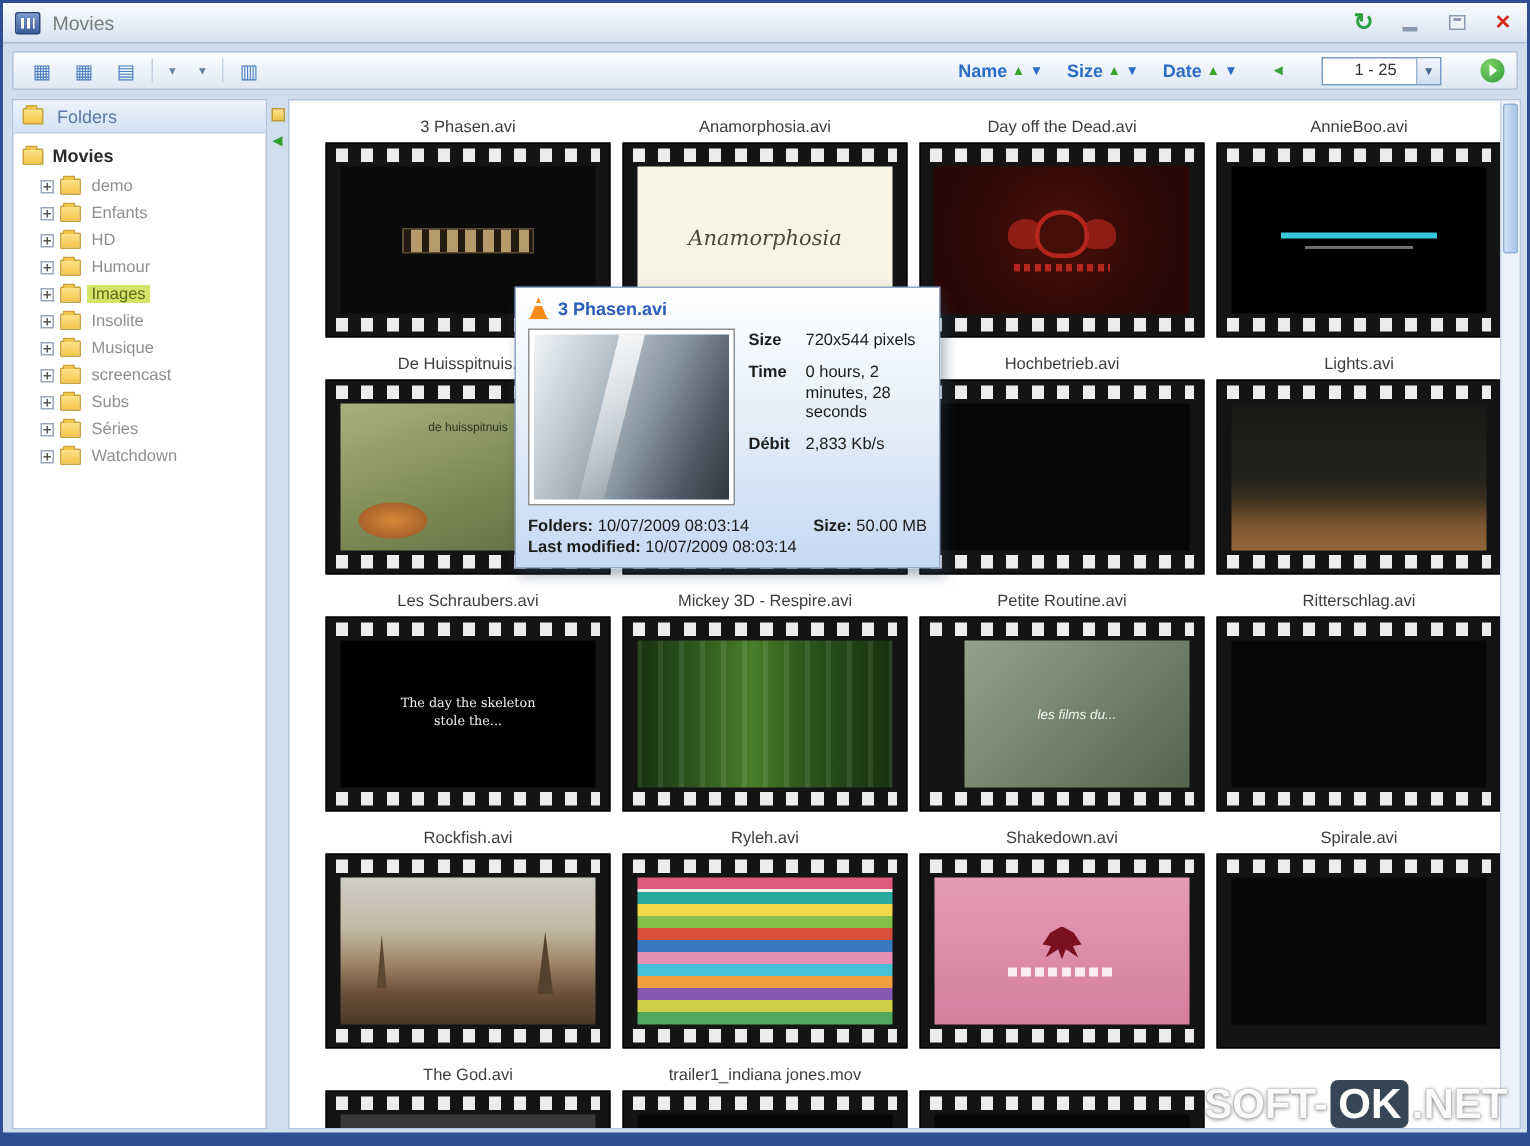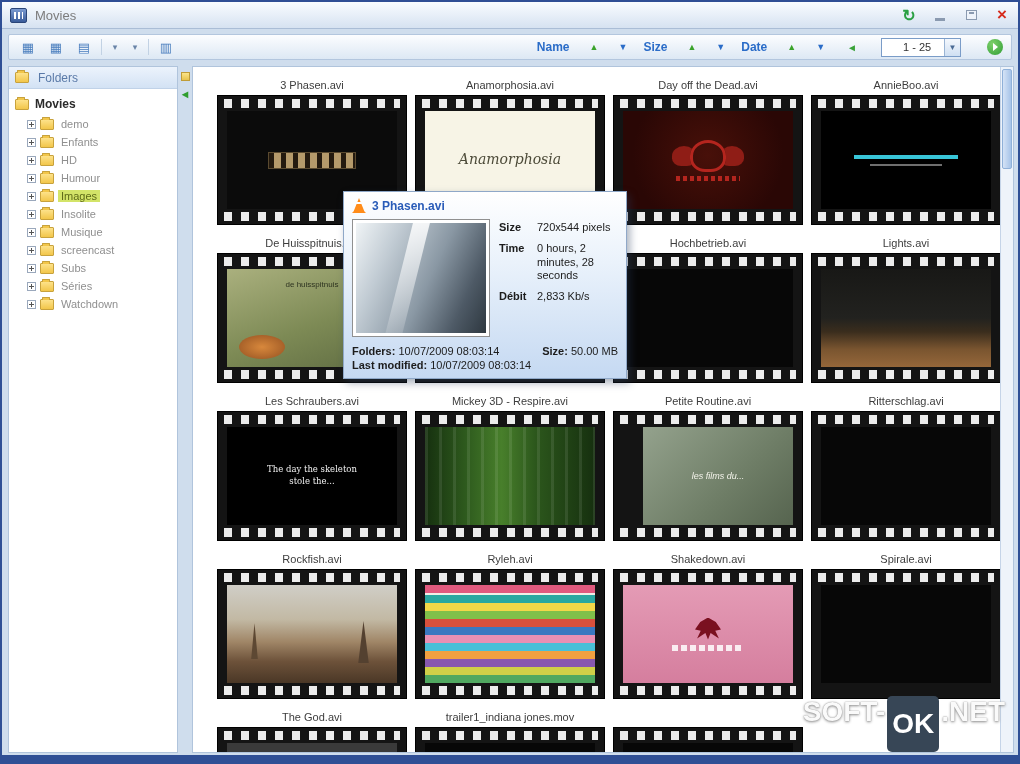--- a/index.html
+++ b/index.html
@@ -25,21 +25,21 @@
   .ctl-close{color:#d62b1c;font-weight:bold;font-size:17px;line-height:14px;}
 
   
   .toolbar{flex:0 0 26px;margin:5px 6px 6px 6px;display:flex;align-items:center;gap:6px;padding:0 8px;
     background:linear-gradient(#fcfdff,#dde8f4);border:1px solid #b3c6de;border-radius:2px;}
   .tool-btn{min-width:22px;height:20px;display:flex;align-items:center;justify-content:center;
     color:#4a7ebe;font-size:13px;border:1px solid transparent;border-radius:2px;}
   .tool-btn.small{min-width:14px;font-size:9px;color:#6a84a8;}
   .tool-sep{width:1px;height:16px;background:#c2d2e4;}
   .sort-area{margin-left:auto;display:flex;align-items:center;gap:16px;}
-  .sort-group{display:flex;align-items:center;gap:20px;}
+  .sort-group{display:flex;align-items:center;gap:3px;}
   .sort-label{color:#2a6cc8;font-weight:bold;font-size:12px;}
   .tri-up{color:#3aa32a;font-size:9px;}
   .tri-down{color:#2a6cc8;font-size:9px;}
   .page-left{color:#3aa33a;font-size:10px;margin-left:6px;}
   .combo{display:flex;align-items:center;width:80px;height:19px;border:1px solid #7a9cc8;background:#fff;margin-left:8px;}
   .combo-value{flex:1;font-size:11px;color:#333;padding-left:21px;}
   .combo-arrow{width:16px;height:100%;display:flex;align-items:center;justify-content:center;
     background:linear-gradient(#f4f8fd,#cfdff2);border-left:1px solid #9ab4d4;font-size:8px;color:#4a6a94;}
   .go-btn{width:16px;height:16px;border-radius:50%;background:radial-gradient(circle at 35% 30%,#7ed06a,#2f9e36);
     margin-left:10px;position:relative;}
@@ -158,21 +158,21 @@
   
   .scrollbar{position:absolute;top:0;right:0;bottom:0;width:13px;background:#eef3fa;
     border-left:1px solid #c5d4e8;z-index:7;}
   .scroll-thumb{position:absolute;top:2px;left:1px;right:1px;height:100px;border-radius:2px;
     background:linear-gradient(90deg,#d5e3f6,#a6c3e8);border:1px solid #8fb0d8;}
 
   
   .watermark{position:absolute;right:8px;bottom:0;z-index:8;display:flex;align-items:flex-start;
     font-weight:bold;font-size:28px;color:#fafafa;text-shadow:0 1px 3px #8a8a8a, 0 0 1px #777;}
   .wm-box{display:inline-block;background:#37played4656;background:#374656;color:#fff;border-radius:5px;
-    padding:12px 5px;margin:0 2px;text-shadow:none;}
+    padding:0 5px;margin:0 2px;text-shadow:none;}
 </style>
 </head>
 <body>
 
 <div class="window">
 
   <div class="titlebar">
     <div class="app-icon"></div>
     <span class="win-title">Movies</span>
     <div class="win-controls">

